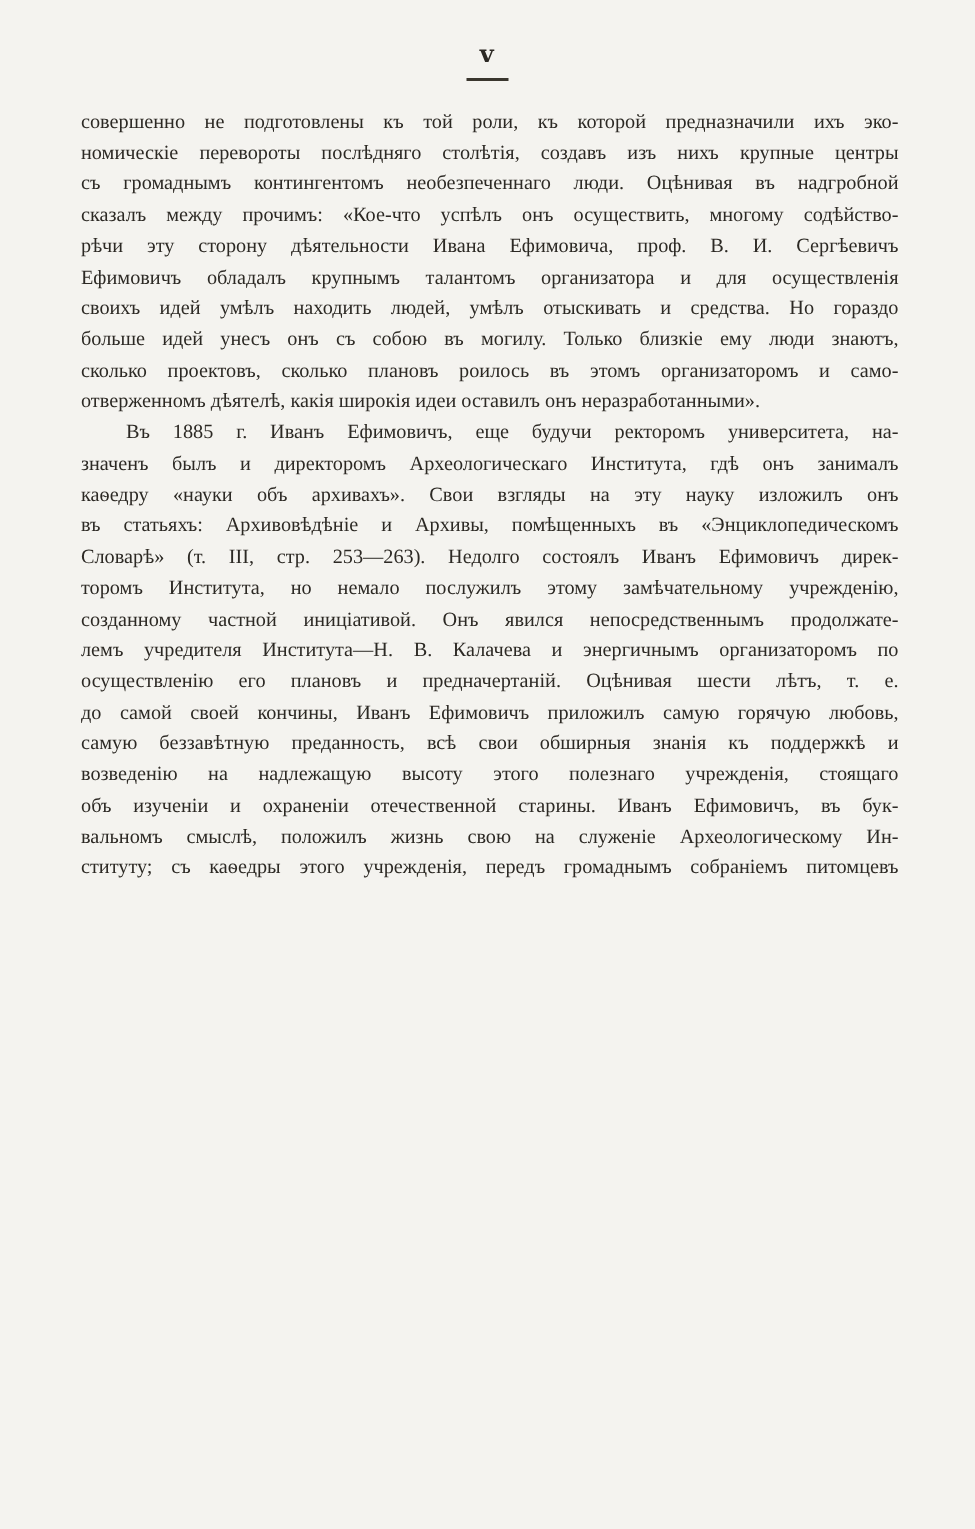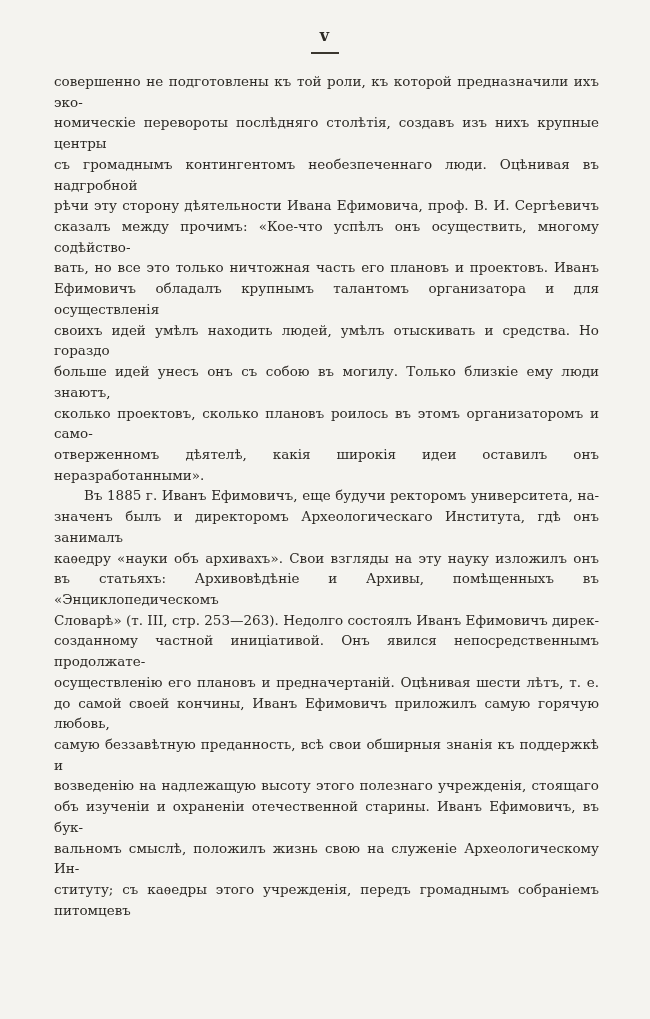--- a/index.html
+++ b/index.html
@@ -31,56 +31,57 @@
     background: #3a362e;
   }
   .text-block {
     position: absolute;
     top: 71px; left: 54px;
     width: 545px;
     font-size: 13.5px;
     line-height: 20.72px;
     color: #2c2924;
   }
-  .para { margin: 0; padding: 0; }
+  .para { margin: 0; padding: 0; font-family: Liberation Serif, serif; }
   .line {
     text-align: justify;
     text-align-last: justify;
     text-justify: inter-word;
   }
   .line.para-end { text-align-last: left; }
   .line.indent { text-indent: 30px; }
 </style>
 </head>
 <body>
 
 <div class="page">
   <div class="page-number">v</div>
   <div class="header-rule"></div>
   <div class="text-block">
       <div class="para">
         <div class="line">совершенно не подготовлены къ той роли, къ которой предназначили ихъ эко-</div>
         <div class="line">номическіе перевороты послѣдняго столѣтія, создавъ изъ нихъ крупные центры</div>
         <div class="line">съ громаднымъ контингентомъ необезпеченнаго люди. Оцѣнивая въ надгробной</div>
+        <div class="line">сказалъ между прочимъ: «Кое-что успѣлъ онъ осуществить, многому содѣйство-</div>
         <div class="line">рѣчи эту сторону дѣятельности Ивана Ефимовича, проф. В. И. Сергѣевичъ</div>
-        <div class="line">сказалъ между прочимъ: «Кое-что успѣлъ онъ осуществить, многому содѣйство-</div>
-        <div class="line">вать, но все это только ничтожная часть его плановъ и проектовъ. Иванъ</div>
         <div class="line">Ефимовичъ обладалъ крупнымъ талантомъ организатора и для осуществленія</div>
         <div class="line">своихъ идей умѣлъ находить людей, умѣлъ отыскивать и средства. Но гораздо</div>
         <div class="line">больше идей унесъ онъ съ собою въ могилу. Только близкіе ему люди знаютъ,</div>
         <div class="line">сколько проектовъ, сколько плановъ роилось въ этомъ организаторомъ и само-</div>
         <div class="line para-end">отверженномъ дѣятелѣ, какія широкія идеи оставилъ онъ неразработанными».</div>
       </div>
       <div class="para">
         <div class="line indent">Въ 1885 г. Иванъ Ефимовичъ, еще будучи ректоромъ университета, на-</div>
         <div class="line">значенъ былъ и директоромъ Археологическаго Института, гдѣ онъ занималъ</div>
         <div class="line">каѳедру «науки объ архивахъ». Свои взгляды на эту науку изложилъ онъ</div>
         <div class="line">въ статьяхъ: Архивовѣдѣніе и Архивы, помѣщенныхъ въ «Энциклопедическомъ</div>
         <div class="line">Словарѣ» (т. III, стр. 253—263). Недолго состоялъ Иванъ Ефимовичъ дирек-</div>
+        <div class="line">торомъ Института, но немало послужилъ этому замѣчательному учрежденію,</div>
         <div class="line">созданному частной иниціативой. Онъ явился непосредственнымъ продолжате-</div>
+        <div class="line">лемъ учредителя Института—Н. В. Калачева и энергичнымъ организаторомъ по</div>
         <div class="line">осуществленію его плановъ и предначертаній. Оцѣнивая шести лѣтъ, т. е.</div>
         <div class="line">до самой своей кончины, Иванъ Ефимовичъ приложилъ самую горячую любовь,</div>
         <div class="line">самую беззавѣтную преданность, всѣ свои обширныя знанія къ поддержкѣ и</div>
         <div class="line">возведенію на надлежащую высоту этого полезнаго учрежденія, стоящаго</div>
         <div class="line">объ изученіи и охраненіи отечественной старины. Иванъ Ефимовичъ, въ бук-</div>
         <div class="line">вальномъ смыслѣ, положилъ жизнь свою на служеніе Археологическому Ин-</div>
         <div class="line">ституту; съ каѳедры этого учрежденія, передъ громаднымъ собраніемъ питомцевъ</div>
       </div>
     </div>
 </div>

